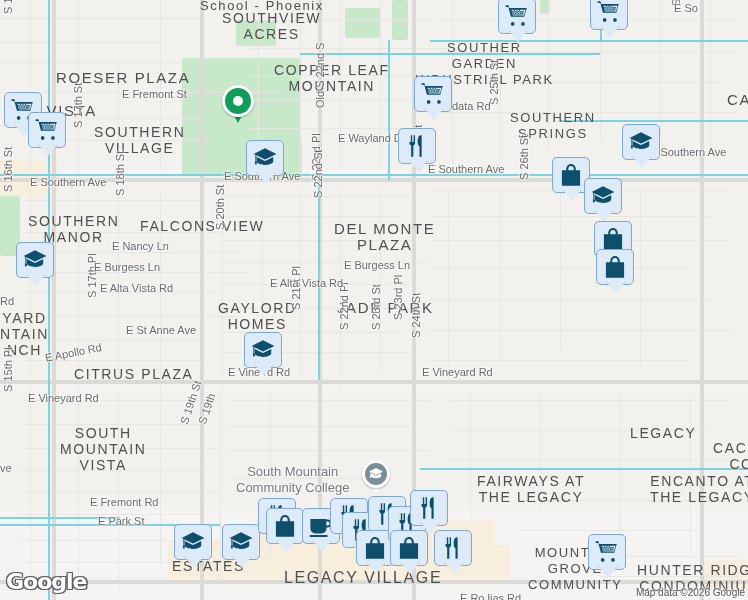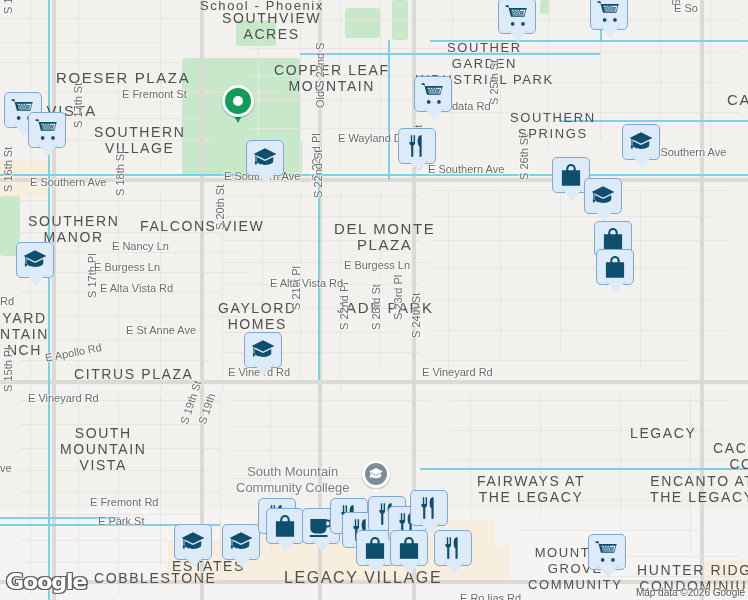--- a/index.html
+++ b/index.html
@@ -246,21 +246,20 @@
     <div class="lbl area" style="left: 60px; top: 425px; font-size: 14px; white-space: pre;">SOUTH
 MOUNTAIN
 VISTA</div>
     <div class="lbl area" style="left: 630px; top: 425px; font-size: 14px; white-space: pre;">LEGACY</div>
     <div class="lbl area" style="left: 713px; top: 440px; font-size: 14px; white-space: pre;">CACHE
 CO</div>
     <div class="lbl area" style="left: 477px; top: 473px; font-size: 14px; white-space: pre;">FAIRWAYS AT
 THE LEGACY</div>
     <div class="lbl area" style="left: 650px; top: 473px; font-size: 14px; white-space: pre;">ENCANTO AT
 THE LEGACY</div>
-    <div class="lbl area" style="left: 94px; top: 570px; font-size: 14px; white-space: pre;">COBBLESTONE</div>
     <div class="lbl area" style="left: 172px; top: 558px; font-size: 14px; white-space: pre;">ESTATES</div>
     <div class="lbl area" style="left: 284px; top: 570px; font-size: 16px; white-space: pre;">LEGACY VILLAGE</div>
     <div class="lbl area" style="left: 528px; top: 545px; font-size: 13px; white-space: pre;">MOUNTAIN
 GROVE
 COMMUNITY</div>
     <div class="lbl area" style="left: 637px; top: 562px; font-size: 14px; white-space: pre;">HUNTER RIDGE
 CONDOMINIUM</div>
     <div class="lbl area" style="left: 727px; top: 92px; font-size: 15px; white-space: pre;">CA</div>
     <div class="lbl area" style="left: 200px; top: -2px; font-size: 13px; white-space: pre;">School - Phoenix</div>
     <div class="lbl street rot" style="left: 2px; top: 14px; transform: rotate(-90deg);">S 16th St</div>

